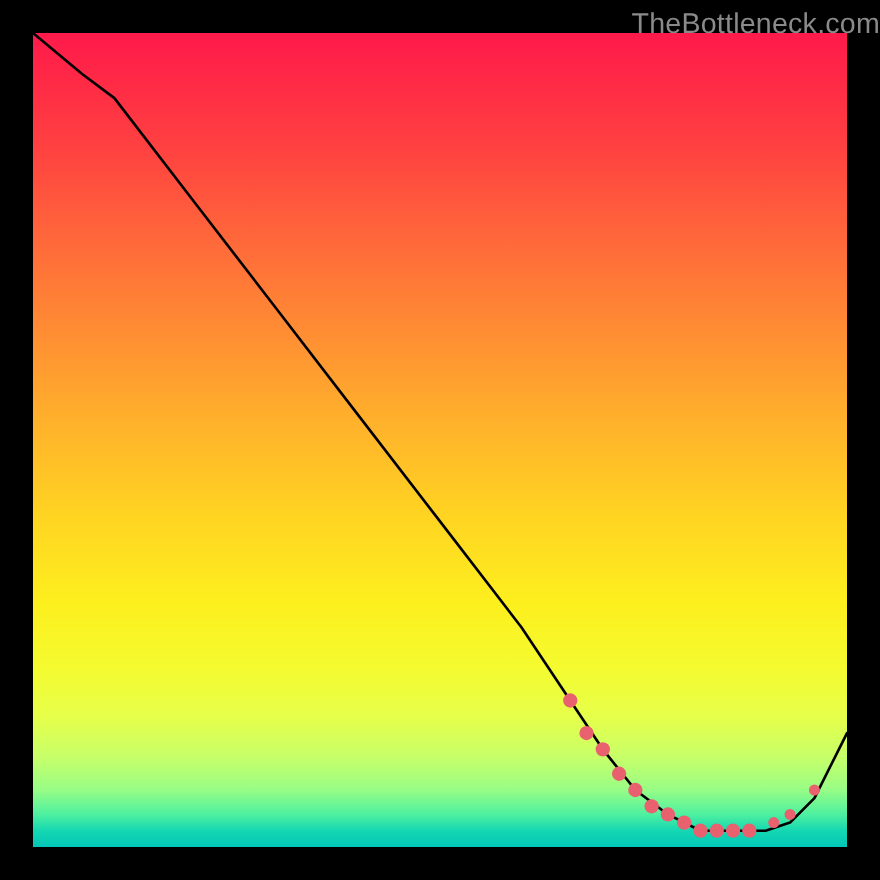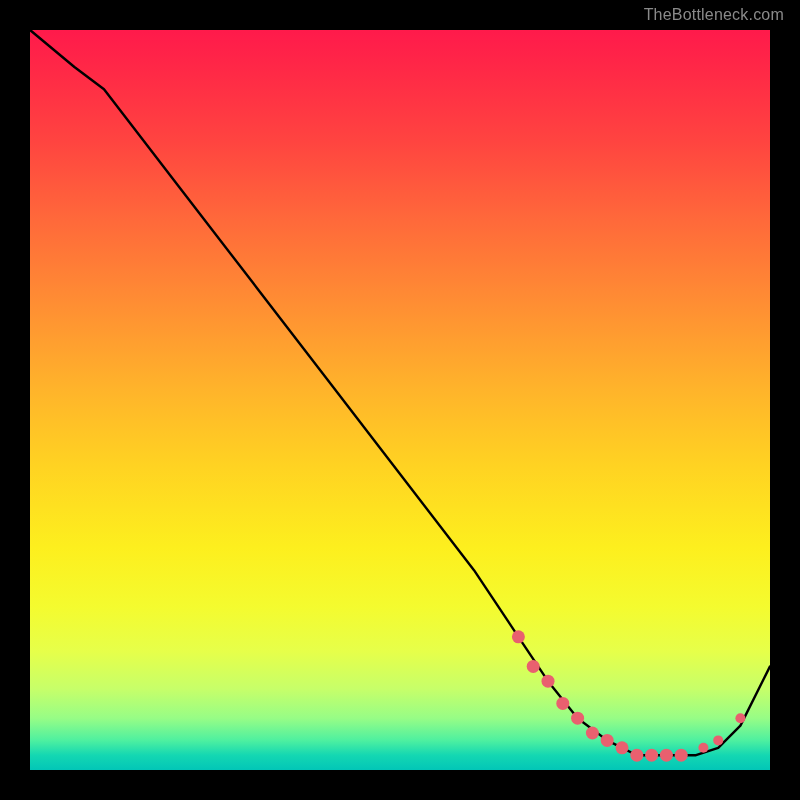--- a/index.html
+++ b/index.html
@@ -47,23 +47,23 @@
     position: absolute;
     left: 0;
     top: 0;
     width: 740px;
     height: 740px;
     overflow: visible;
   }
   .watermark {
     position: absolute;
     top: 6px;
-    right: 16px;
+    right: 0;
     color: #8a8a8a;
-    font-size: 16px;
+    font-size: 26px;
     letter-spacing: 0.2px;
     user-select: none;
   }
 </style>
 </head>
 <body>
 
 <div class="frame">
   <div class="plot-area">
     <svg class="curve" viewBox="0 0 740 740">

